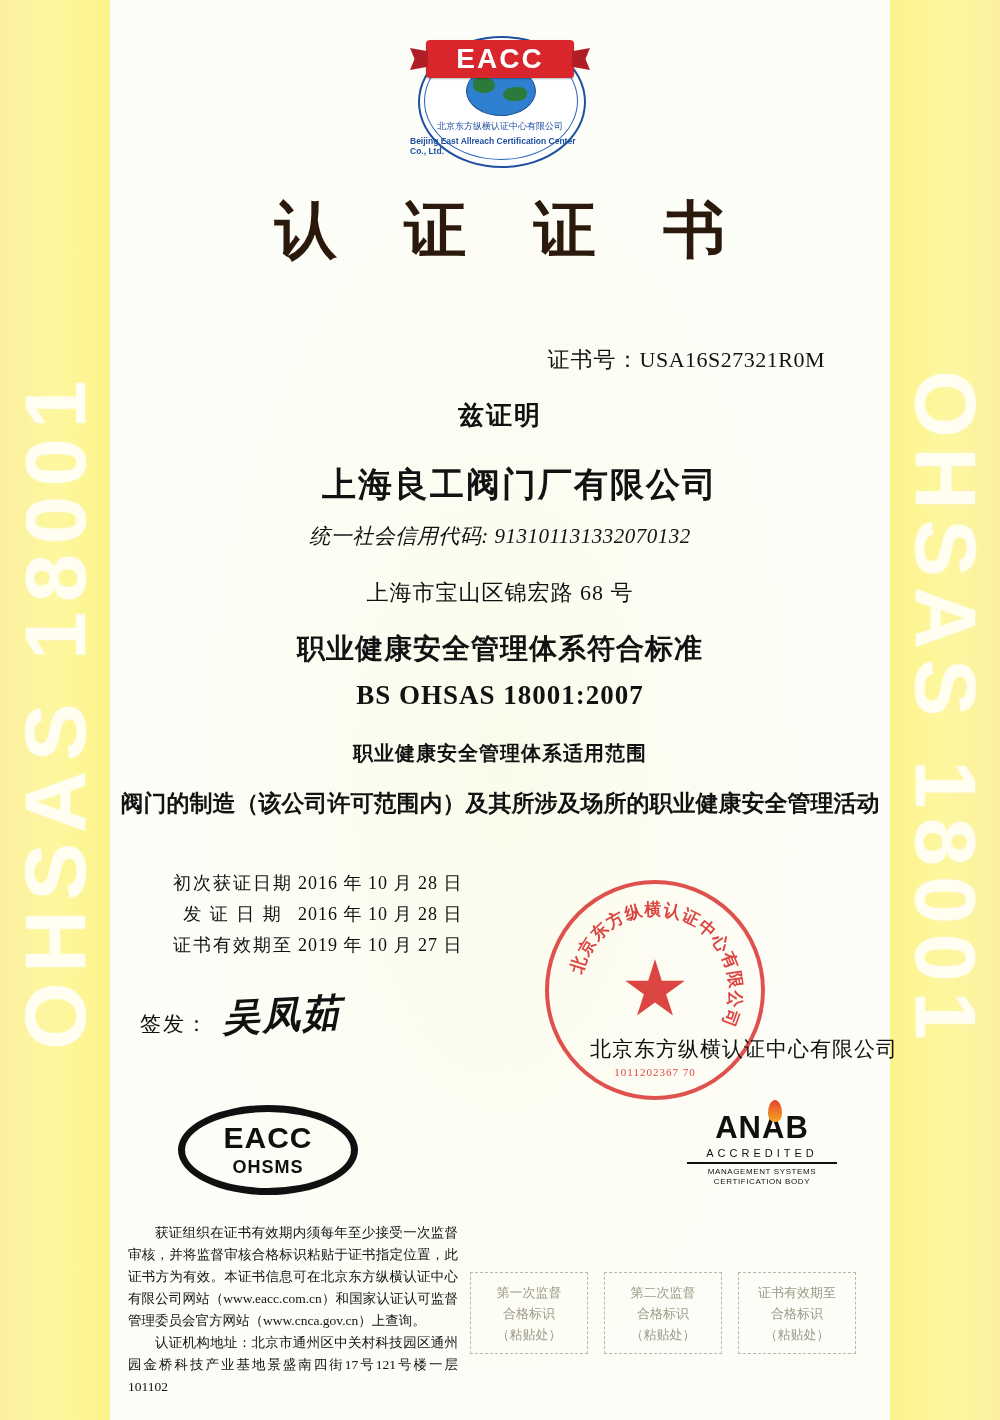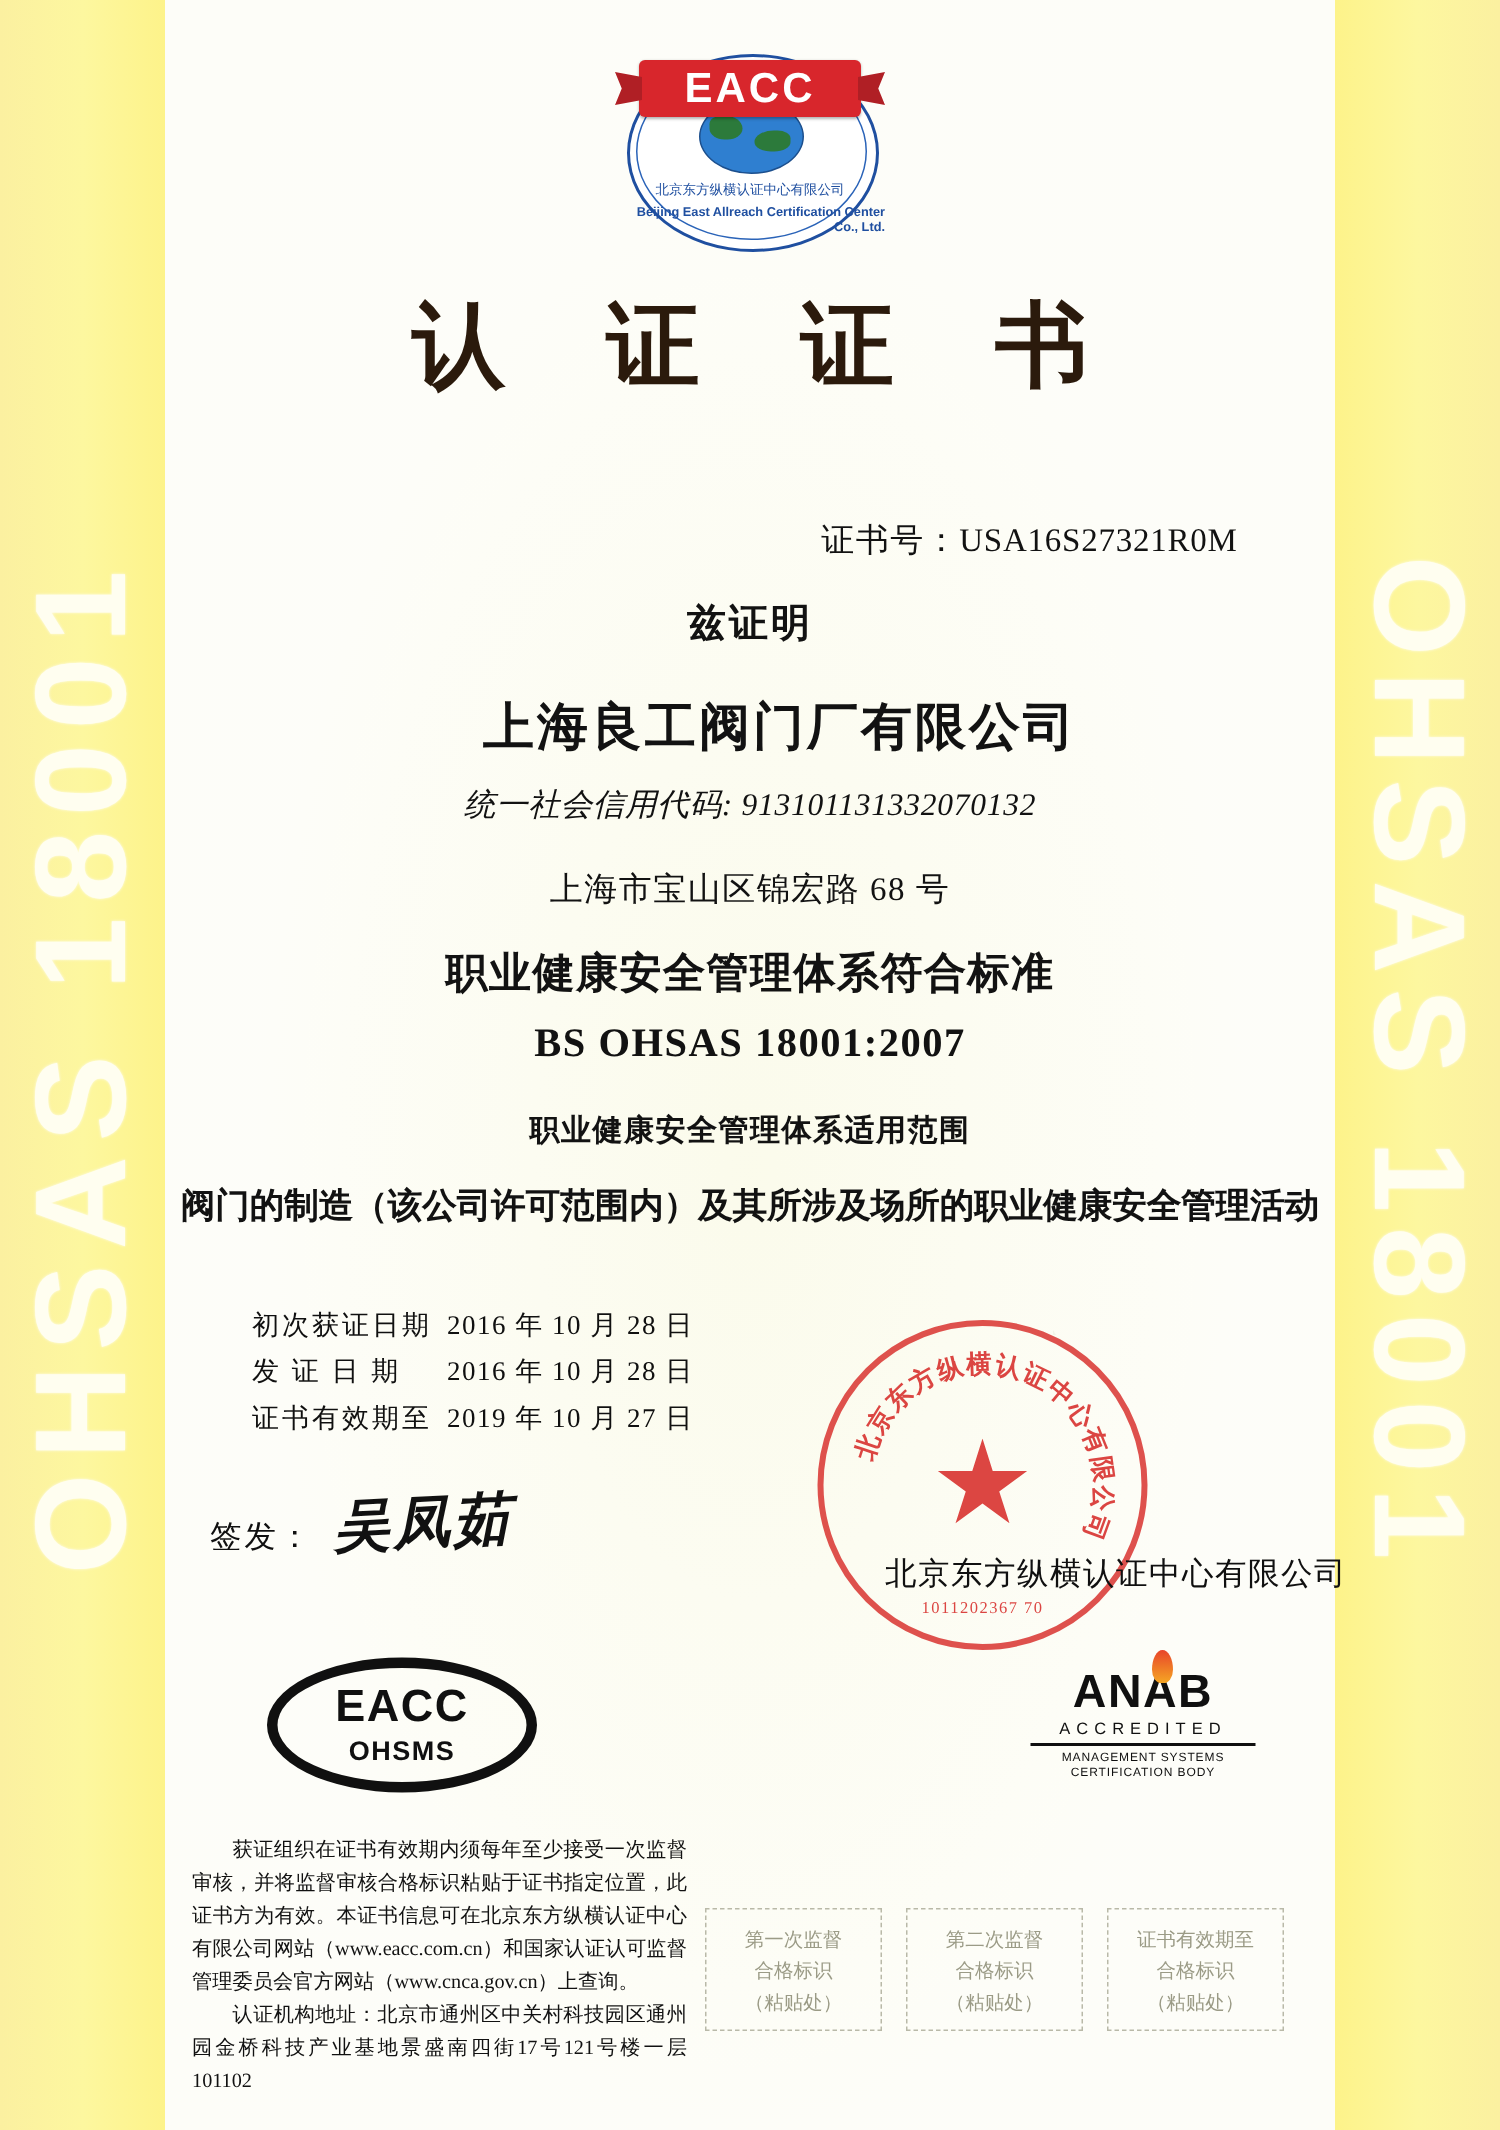--- a/index.html
+++ b/index.html
@@ -152,21 +152,21 @@
     width: 18px;
     height: 22px;
     background: #b01f25;
   }
   .logo-banner:before { left: -16px; clip-path: polygon(0 0, 100% 15%, 100% 85%, 0 100%, 25% 50%); }
   .logo-banner:after  { right: -16px; clip-path: polygon(100% 0, 0 15%, 0 85%, 100% 100%, 75% 50%); }
   .logo-arc-bottom {
     position: absolute;
     left: 0; top: 122px;
     width: 180px;
-    text-align: right;
+    text-align: left;
     font-size: 8.5px;
     color: #1f4fa0;
     font-family: "Liberation Sans", sans-serif;
     font-weight: bold;
   }
   .logo-arc-cn {
     position: absolute;
     left: 0; top: 106px;
     width: 180px;
     text-align: center;
@@ -218,21 +218,21 @@
 
   
   .dates {
     position: absolute;
     left: 168px;
     top: 868px;
     font-size: 18px;
     color: #101010;
     line-height: 31px;
   }
-  .date-row { white-space: nowrap; }
+  .date-row { white-space: nowrap; text-align: center; }
   .date-row .dlabel { display: inline-block; width: 130px; letter-spacing: 2px; }
   .date-row .dval { font-family: "Liberation Serif", serif; letter-spacing: 1px; }
 
   .issuer-row {
     position: absolute;
     left: 140px;
     top: 1010px;
     font-size: 21px;
     color: #101010;
     letter-spacing: 2px;

